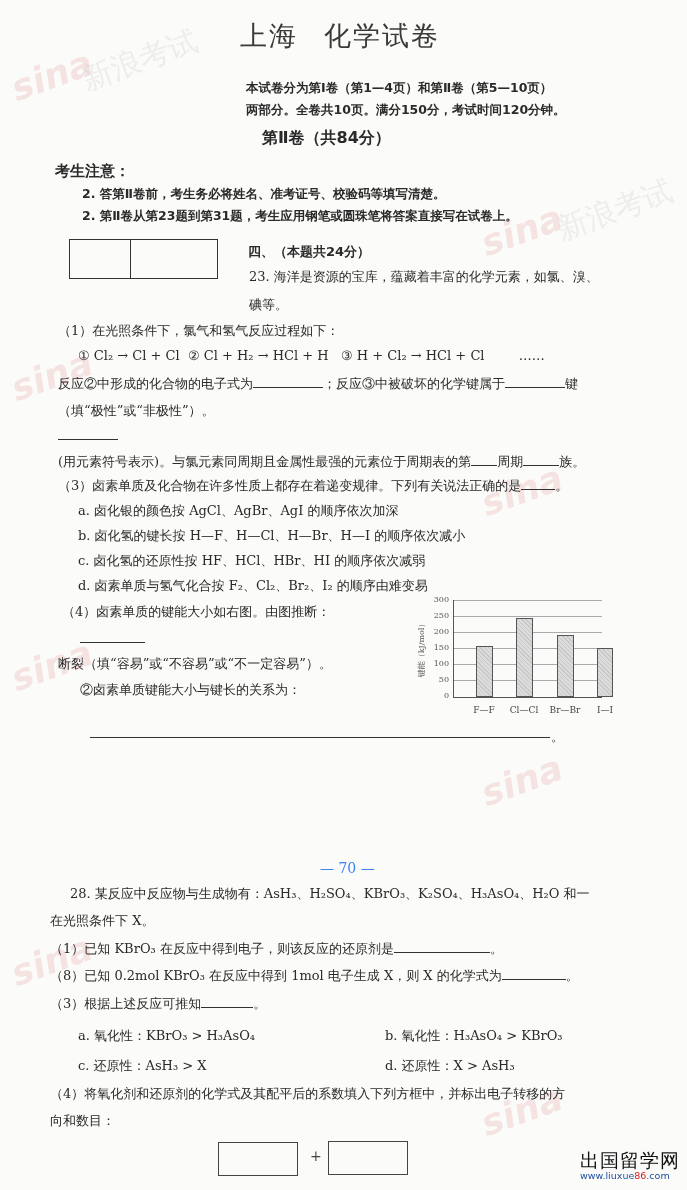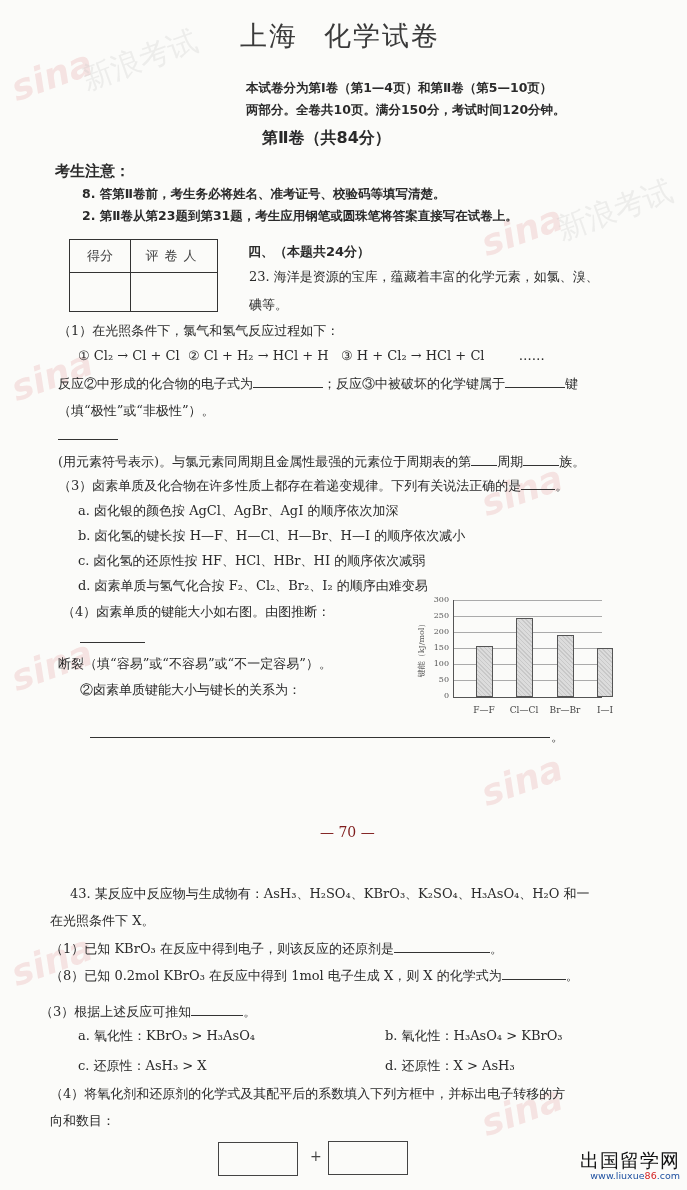--- a/index.html
+++ b/index.html
@@ -22,24 +22,24 @@
   .t { font-size: 13px; }
   .blank { display: inline-block; border-bottom: 1px solid #333; height: 12px; vertical-align: baseline; }
   .chart { left: 413px; top: 593px; width: 190px; height: 150px; }
   .plot { position: absolute; left: 40px; top: 7px; width: 148px; height: 97px; border-left: 1px solid #555; border-bottom: 1px solid #555; }
   .grid { position: absolute; left: 0; right: 0; border-top: 1px solid #aaa; }
   .bar { position: absolute; bottom: 0; width: 17px; background: repeating-linear-gradient(45deg, #c8c8c8 0 1px, #dcdcdc 1px 3px); border: 1px solid #555; box-sizing: border-box; }
   .ytick { position: absolute; left: 12px; width: 24px; text-align: right; font-size: 8px; color: #555; }
   .xlab { position: absolute; top: 112px; font-size: 9px; color: #444; width: 40px; text-align: center; }
   .ylab { position: absolute; left: -20px; top: 50px; transform: rotate(-90deg); font-size: 8px; color: #555; white-space: nowrap; }
   .answer-line { left: 90px; top: 737px; width: 460px; border-bottom: 1px solid #333; }
-  .page-num { left: 320px; top: 824px; font-size: 14px; color: #7f1d1d; }
+  .page-num { left: 320px; top: 860px; font-size: 14px; color: #3b82f6; }
   .box { border: 1px solid #444; width: 78px; height: 32px; }
   .plus { left: 310px; top: 1148px; font-size: 14px; color: #444; }
-  .brand { left: 580px; top: 1150px; font-family: "DejaVu Sans", "Liberation Sans", sans-serif; text-align: right; }
+  .brand { left: 580px; top: 1150px; font-family: "DejaVu Sans", "Liberation Sans", sans-serif; text-align: left; }
   .brand-cn { font-size: 19px; color: #111; letter-spacing: 1px; line-height: 20px; }
   .brand-url { font-size: 9.5px; color: #1e50a0; }
   .brand-url .red { color: #d32020; }
   .wm { position: absolute; color: rgba(200,200,200,0.28); font-size: 30px; transform: rotate(-20deg); font-family: "DejaVu Sans", sans-serif; pointer-events: none; }
   .wm-sina { color: rgba(220,120,120,0.18); font-weight: bold; font-size: 36px; font-style: italic; }
 </style>
 </head>
 <body>
 
 <div class="wm wm-sina" style="left:10px;top:55px;">sina</div>
@@ -54,29 +54,25 @@
 <div class="wm wm-sina" style="left:480px;top:1090px;">sina</div>
 
 <div class="abs title">
   <span>上海</span><span class="gap"></span><span>化学试卷</span>
 </div>
 <div class="abs intro" style="top:80px;">本试卷分为第Ⅰ卷（第1—4页）和第Ⅱ卷（第5—10页）</div>
 <div class="abs intro" style="top:102px;">两部分。全卷共10页。满分150分，考试时间120分钟。</div>
 <div class="abs vol2">第Ⅱ卷（共84分）</div>
 
 <div class="abs notice-h">考生注意：</div>
-<div class="abs notice" style="top:186px;">8. 答第Ⅱ卷前，考生务必将姓名、准考证号、校验码等填写清楚。</div>
+<div class="abs notice" style="top:186px;">2. 答第Ⅱ卷前，考生务必将姓名、准考证号、校验码等填写清楚。</div>
 <div class="abs notice" style="top:208px;">2. 第Ⅱ卷从第23题到第31题，考生应用钢笔或圆珠笔将答案直接写在试卷上。</div>
 
 <table class="abs score-table">
   <tbody>
-      <tr>
-    <td>得分</td>
-    <td class="w2">评卷人</td>
-  </tr>
   <tr>
     <td style="height:36px;"></td>
     <td class="w2" style="height:36px;"></td>
   </tr>
 </tbody>
   </table>
 
 <div class="abs sec4">四、（本题共24分）</div>
 <div class="abs t" style="left:249px;top:268px;">23. 海洋是资源的宝库，蕴藏着丰富的化学元素，如氯、溴、</div>
 <div class="abs t" style="left:249px;top:296px;">碘等。</div>
@@ -142,29 +138,29 @@
     <div class="bar" style="left:143px;height:49px;width:16px;"></div>
   </div>
   <div class="xlab" style="left:51px;">F—F</div>
   <div class="xlab" style="left:91px;">Cl—Cl</div>
   <div class="xlab" style="left:132px;">Br—Br</div>
   <div class="xlab" style="left:172px;">I—I</div>
 </div>
 
 <div class="abs page-num">— 70 —</div>
 
-<div class="abs t" style="left:70px;top:885px;">43. 某反应中反应物与生成物有：AsH₃、H₂SO₄、KBrO₃、K₂SO₄、H₃AsO₄、H₂O 和一</div>
+<div class="abs t" style="left:70px;top:885px;">28. 某反应中反应物与生成物有：AsH₃、H₂SO₄、KBrO₃、K₂SO₄、H₃AsO₄、H₂O 和一</div>
 <div class="abs t" style="left:50px;top:912px;">在光照条件下 X。</div>
 <div class="abs t" style="left:50px;top:940px;">
   <span>（1）已知 KBrO₃ 在反应中得到电子，则该反应的还原剂是</span><span class="blank" style="width:96px;"></span><span>。</span>
 </div>
 <div class="abs t" style="left:50px;top:967px;">
   <span>（8）已知 0.2mol KBrO₃ 在反应中得到 1mol 电子生成 X，则 X 的化学式为</span><span class="blank" style="width:64px;"></span><span>。</span>
 </div>
-<div class="abs t" style="left:40px;top:995px;margin-top:8px;">
+<div class="abs t" style="left:50px;top:995px;">
   <span>（3）根据上述反应可推知</span><span class="blank" style="width:52px;"></span><span>。</span>
 </div>
 <div class="abs t" style="left:78px;top:1027px;">a. 氧化性：KBrO₃ &gt; H₃AsO₄</div>
 <div class="abs t" style="left:385px;top:1027px;">b. 氧化性：H₃AsO₄ &gt; KBrO₃</div>
 <div class="abs t" style="left:78px;top:1057px;">c. 还原性：AsH₃ &gt; X</div>
 <div class="abs t" style="left:385px;top:1057px;">d. 还原性：X &gt; AsH₃</div>
 <div class="abs t" style="left:50px;top:1085px;">（4）将氧化剂和还原剂的化学式及其配平后的系数填入下列方框中，并标出电子转移的方</div>
 <div class="abs t" style="left:50px;top:1112px;">向和数目：</div>
 
 <div class="abs box" style="left:218px;top:1142px;"></div>

